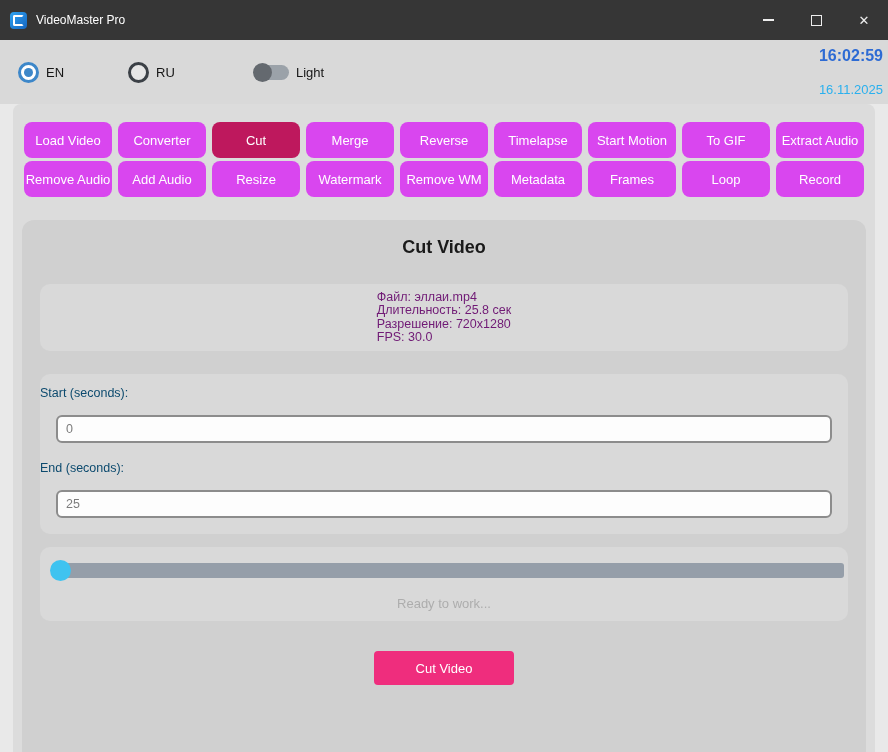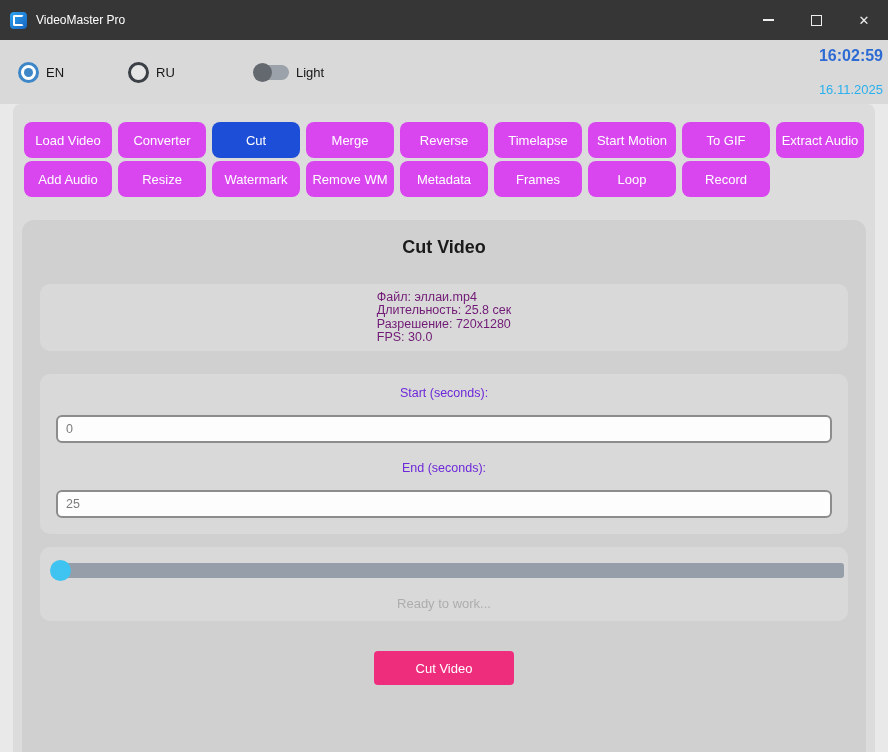--- a/index.html
+++ b/index.html
@@ -50,34 +50,34 @@
   .toolbar{
     margin:18px 11px 0 11px;display:grid;
     grid-template-columns:repeat(9,1fr);gap:3px 6px;
   }
   .tb-btn{
     height:36px;border:none;border-radius:8px;background:#d946ef;color:#ffffff;
     font-family:"Liberation Sans", sans-serif;font-size:13px;
     display:flex;align-items:center;justify-content:center;
     overflow:hidden;white-space:nowrap;padding:0 3px;cursor:pointer;
   }
-  .tb-btn.active{background:#1d4ed8;}
+  .tb-btn.active{background:#be185d;}
   
   .cut-panel{
     position:absolute;left:9px;right:9px;top:116px;bottom:0;
     background:#d0d0d0;border-radius:12px 12px 0 0;
   }
   .panel-title{margin-top:17px;text-align:center;font-size:18px;font-weight:bold;color:#1a1a1a;}
   .info-box{
     margin:26px 18px 0;height:67px;background:#d9d9d9;border-radius:10px;
     display:flex;align-items:center;justify-content:center;
   }
   .info-lines{font-size:12.5px;line-height:13.4px;color:#701a75;text-align:left;}
   .io-box{margin:23px 18px 0;height:160px;background:#d9d9d9;border-radius:10px;overflow:hidden;}
-  .io-label{text-align:center;font-size:12.5px;color:#6d28d9;}
+  .io-label{font-size:12.5px;color:#0c4a6e;}
   .io-label.first{margin-top:12px;}
   .io-label.second{margin-top:18px;}
   .io-input{
     display:block;box-sizing:border-box;margin:15px 16px 0;width:calc(100% - 32px);
     height:28px;border:2px solid #8c8c8c;border-radius:6px;background:#fdfdfd;
     color:#7c7c7c;font-family:"Liberation Sans", sans-serif;font-size:12.5px;
     padding:0 8px;outline:none;
   }
   .progress-box{margin:13px 18px 0;height:74px;background:#d9d9d9;border-radius:10px;position:relative;}
   .slider-track{position:absolute;left:12px;right:4px;top:16px;height:15px;background:#959ea9;border-radius:3px;}
@@ -135,20 +135,21 @@
   <div class="toolbar">
     <button class="tb-btn">Load Video</button>
     <button class="tb-btn">Converter</button>
     <button class="tb-btn active">Cut</button>
     <button class="tb-btn">Merge</button>
     <button class="tb-btn">Reverse</button>
     <button class="tb-btn">Timelapse</button>
     <button class="tb-btn">Start Motion</button>
     <button class="tb-btn">To GIF</button>
     <button class="tb-btn">Extract Audio</button>
+    <button class="tb-btn">Remove Audio</button>
     <button class="tb-btn">Add Audio</button>
     <button class="tb-btn">Resize</button>
     <button class="tb-btn">Watermark</button>
     <button class="tb-btn">Remove WM</button>
     <button class="tb-btn">Metadata</button>
     <button class="tb-btn">Frames</button>
     <button class="tb-btn">Loop</button>
     <button class="tb-btn">Record</button>
   </div>
 

